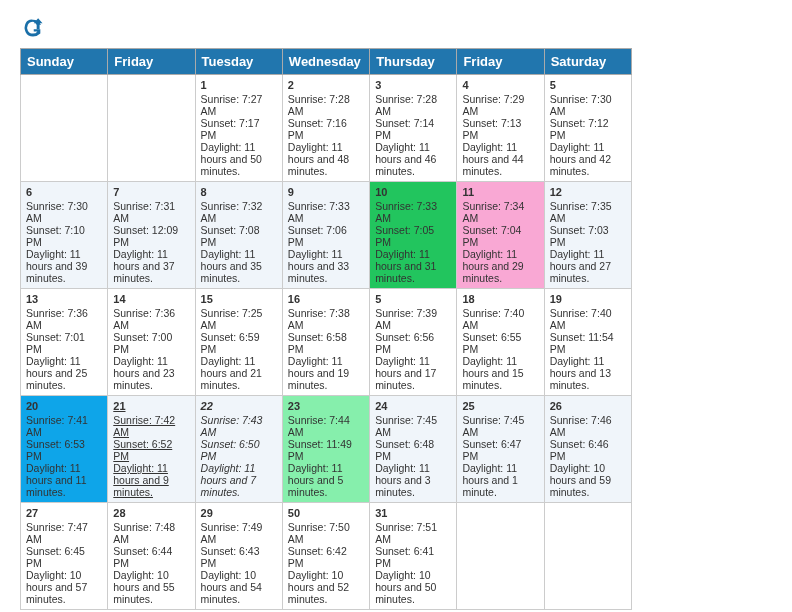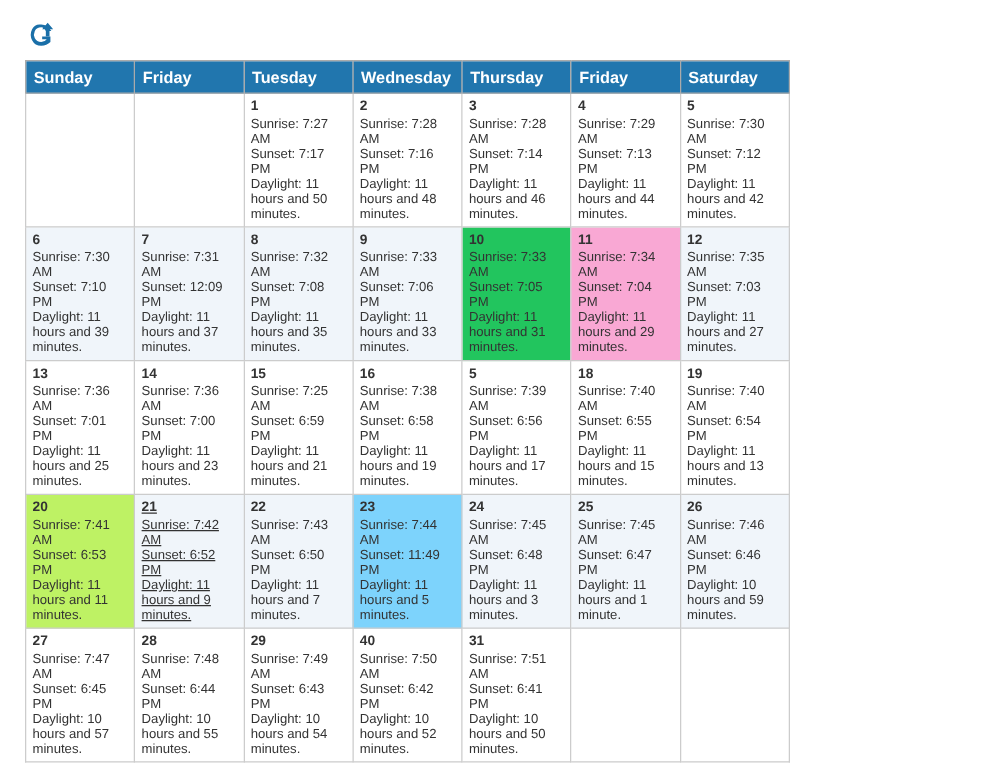--- a/index.html
+++ b/index.html
@@ -242,44 +242,44 @@
           </td>
           <td>
             <span class="day-num">18</span>
             <div>Sunrise: 7:40 AM</div>
             <div>Sunset: 6:55 PM</div>
             <div>Daylight: 11 hours and 15 minutes.</div>
           </td>
           <td>
             <span class="day-num">19</span>
             <div>Sunrise: 7:40 AM</div>
-            <div>Sunset: 6:54 PM</div>
+            <div>Sunset: 11:54 PM</div>
             <div>Daylight: 11 hours and 13 minutes.</div>
           </td>
         </tr>
         <tr>
-          <td style="background: #bef264; margin-left: 48px;">
+          <td style="background: #0ea5e9; margin-left: 48px;">
             <span class="day-num">20</span>
             <div>Sunrise: 7:41 AM</div>
             <div>Sunset: 6:53 PM</div>
             <div>Daylight: 11 hours and 11 minutes.</div>
           </td>
           <td style="background: rgb(240, 245, 250); text-decoration: underline;">
             <span class="day-num">21</span>
             <div>Sunrise: 7:42 AM</div>
             <div>Sunset: 6:52 PM</div>
             <div>Daylight: 11 hours and 9 minutes.</div>
           </td>
-          <td style="background: rgb(240, 245, 250);">
+          <td style="background: rgb(240, 245, 250); font-style: italic;">
             <span class="day-num">22</span>
             <div>Sunrise: 7:43 AM</div>
             <div>Sunset: 6:50 PM</div>
             <div>Daylight: 11 hours and 7 minutes.</div>
           </td>
-          <td style="background: #7dd3fc; margin-top: 20px;">
+          <td style="background: #86efac; margin-top: 20px;">
             <span class="day-num">23</span>
             <div>Sunrise: 7:44 AM</div>
             <div>Sunset: 11:49 PM</div>
             <div>Daylight: 11 hours and 5 minutes.</div>
           </td>
           <td style="background: rgb(240, 245, 250); margin-left: 22px;">
             <span class="day-num">24</span>
             <div>Sunrise: 7:45 AM</div>
             <div>Sunset: 6:48 PM</div>
             <div>Daylight: 11 hours and 3 minutes.</div>
@@ -310,21 +310,21 @@
             <div>Sunset: 6:44 PM</div>
             <div>Daylight: 10 hours and 55 minutes.</div>
           </td>
           <td>
             <span class="day-num">29</span>
             <div>Sunrise: 7:49 AM</div>
             <div>Sunset: 6:43 PM</div>
             <div>Daylight: 10 hours and 54 minutes.</div>
           </td>
           <td>
-            <span class="day-num">40</span>
+            <span class="day-num">50</span>
             <div>Sunrise: 7:50 AM</div>
             <div>Sunset: 6:42 PM</div>
             <div>Daylight: 10 hours and 52 minutes.</div>
           </td>
           <td>
             <span class="day-num">31</span>
             <div>Sunrise: 7:51 AM</div>
             <div>Sunset: 6:41 PM</div>
             <div>Daylight: 10 hours and 50 minutes.</div>
           </td>

